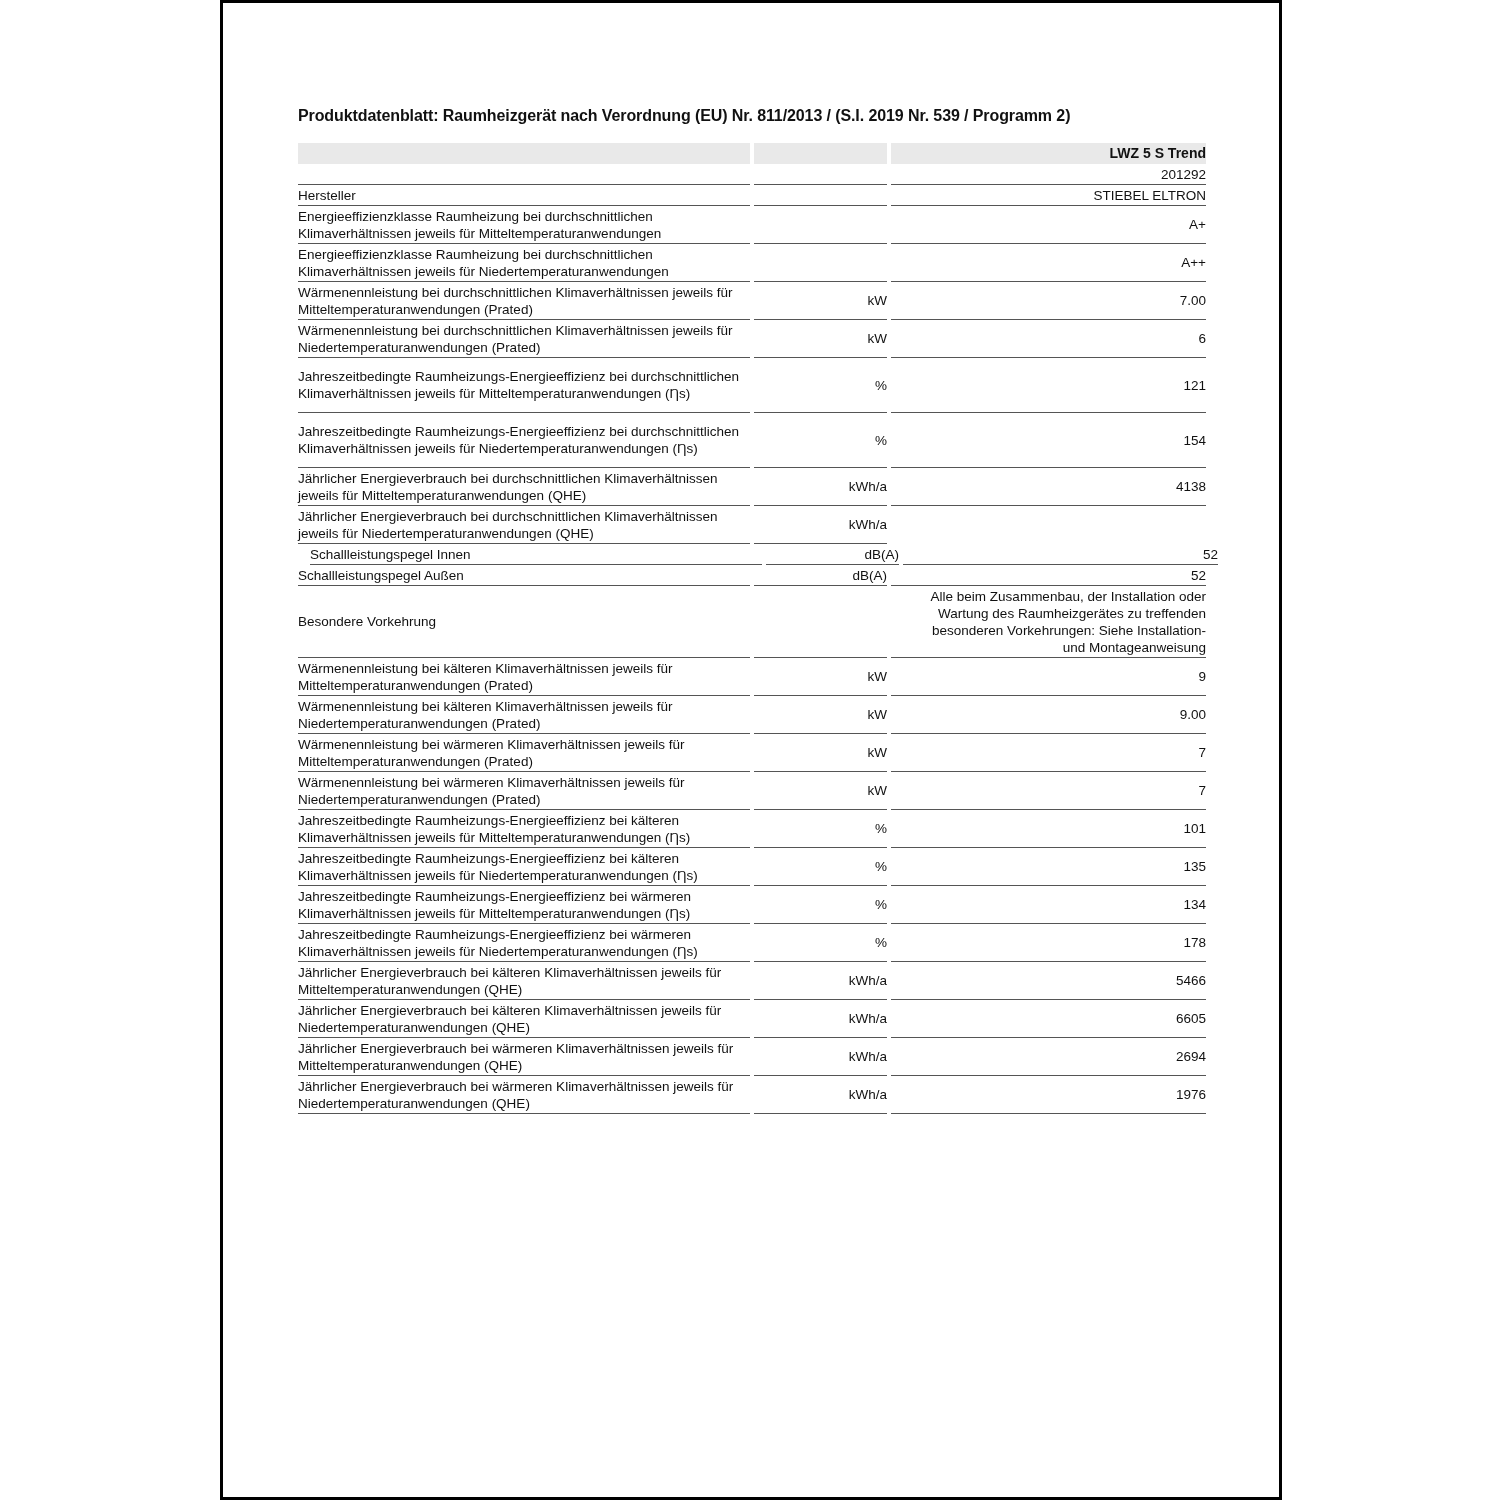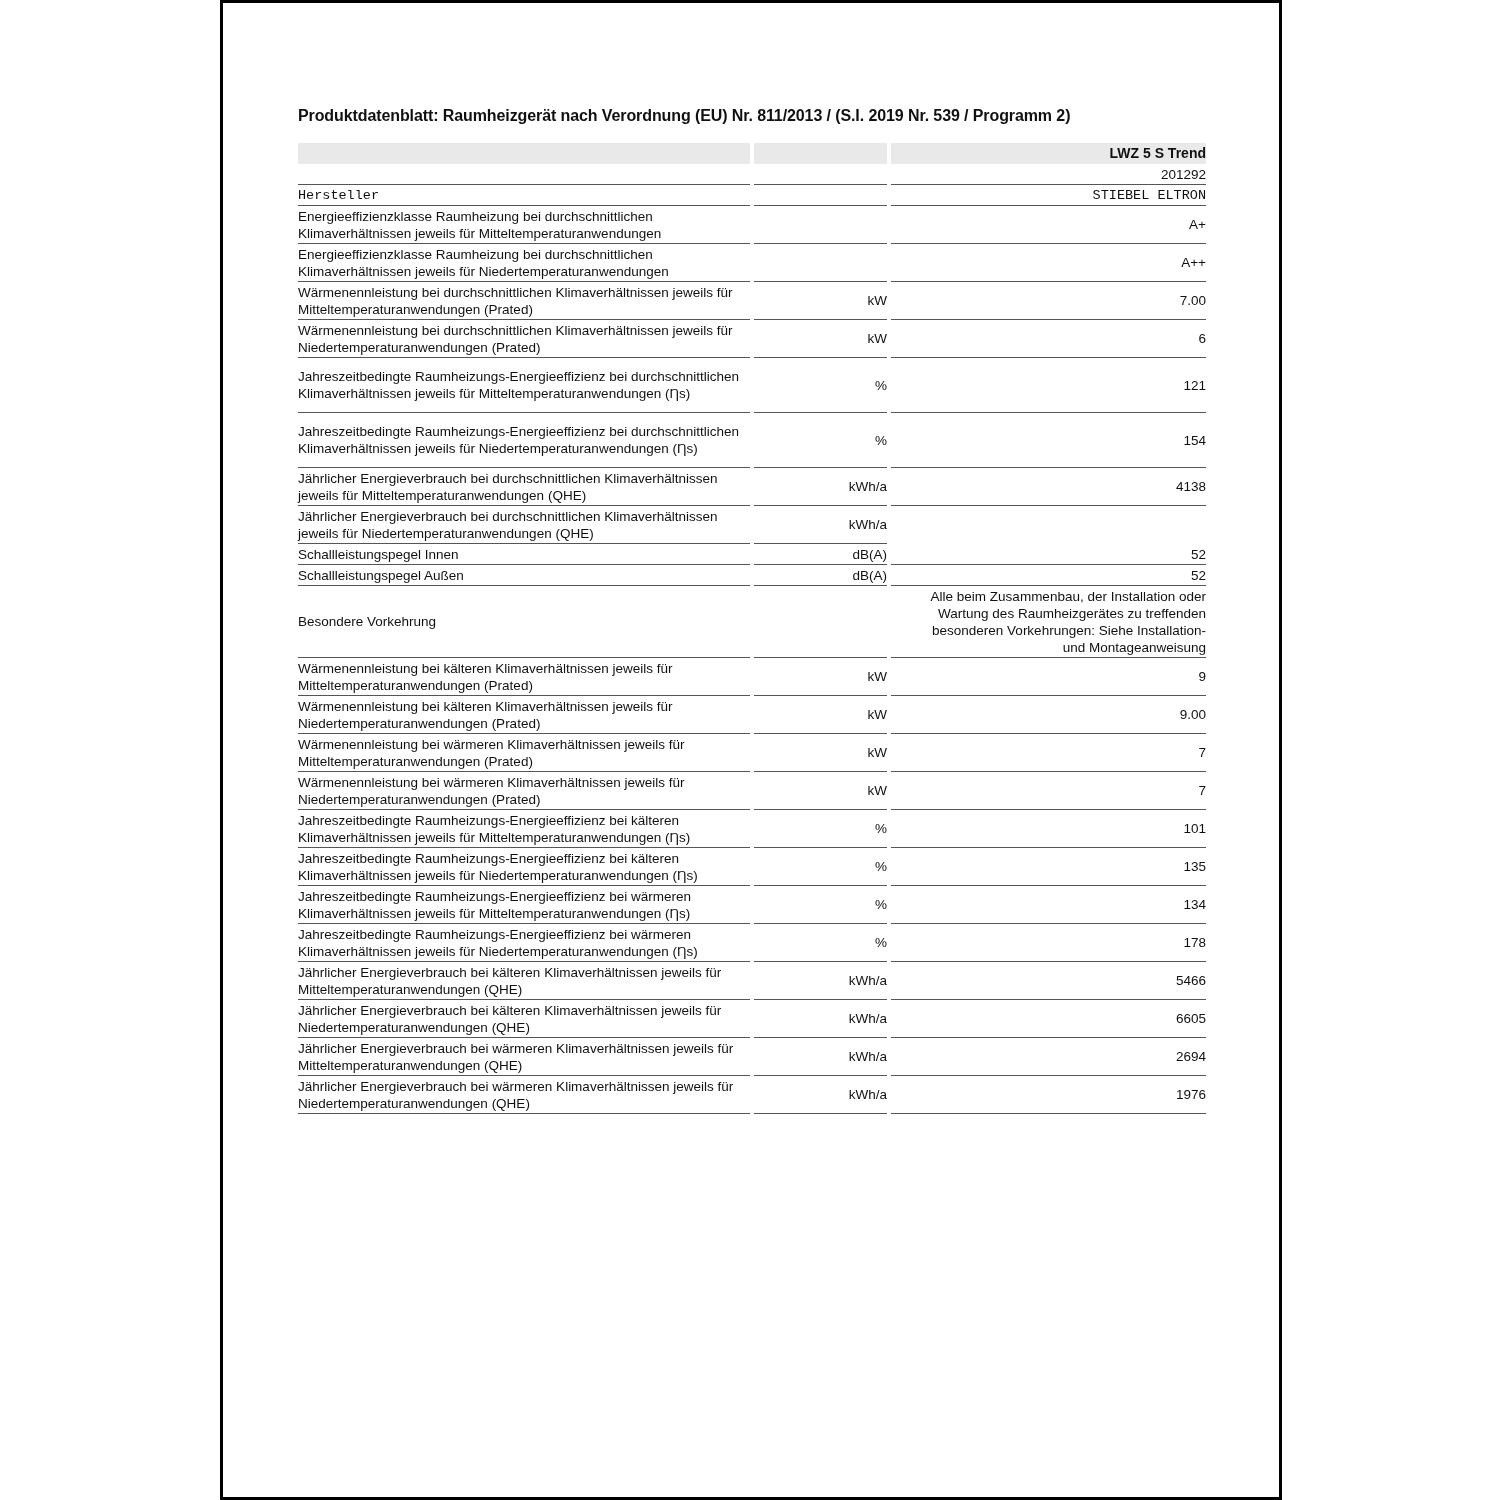--- a/index.html
+++ b/index.html
@@ -31,21 +31,21 @@
     <div class="c1 cell"></div>
     <div class="c2 cell"></div>
     <div class="c3 cell">LWZ 5 S Trend</div>
   </div>
   <div class="row ruled" style="height:21px">
     <div class="c1 cell"></div>
     <div class="c2 cell"></div>
     <div class="c3 cell">201292</div>
   </div>
   <div id="rows">
-      <div class="row ruled" style="height: 21px; font-family: Liberation Mono, monospace;">
+      <div class="row ruled" style="height: 21px;">
         <div class="c1 cell pad">Hersteller</div>
         <div class="c2 cell"></div>
         <div class="c3 cell pad">STIEBEL ELTRON</div>
       </div>
       <div class="row ruled" style="height: 38px;">
         <div class="c1 cell pad">Energieeffizienzklasse Raumheizung bei durchschnittlichen Klimaverhältnissen jeweils für Mitteltemperaturanwendungen</div>
         <div class="c2 cell"></div>
         <div class="c3 cell pad">A+</div>
       </div>
       <div class="row ruled" style="height: 38px;">
@@ -75,21 +75,21 @@
       </div>
       <div class="row ruled" style="height: 38px;">
         <div class="c1 cell pad">Jährlicher Energieverbrauch bei durchschnittlichen Klimaverhältnissen jeweils für Mitteltemperaturanwendungen (QHE)</div>
         <div class="c2 cell">kWh/a</div>
         <div class="c3 cell pad">4138</div>
       </div>
       <div class="row ruled" style="height: 38px;">
         <div class="c1 cell pad">Jährlicher Energieverbrauch bei durchschnittlichen Klimaverhältnissen jeweils für Niedertemperaturanwendungen (QHE)</div>
         <div class="c2 cell">kWh/a</div>
       </div>
-      <div class="row ruled" style="height: 21px;">
+      <div class="row ruled" style="height: 21px; margin-left: 12px;">
         <div class="c1 cell pad">Schallleistungspegel Innen</div>
         <div class="c2 cell">dB(A)</div>
         <div class="c3 cell pad">52</div>
       </div>
       <div class="row ruled" style="height: 21px;">
         <div class="c1 cell pad">Schallleistungspegel Außen</div>
         <div class="c2 cell">dB(A)</div>
         <div class="c3 cell pad">52</div>
       </div>
       <div class="row ruled" style="height: 72px;">

